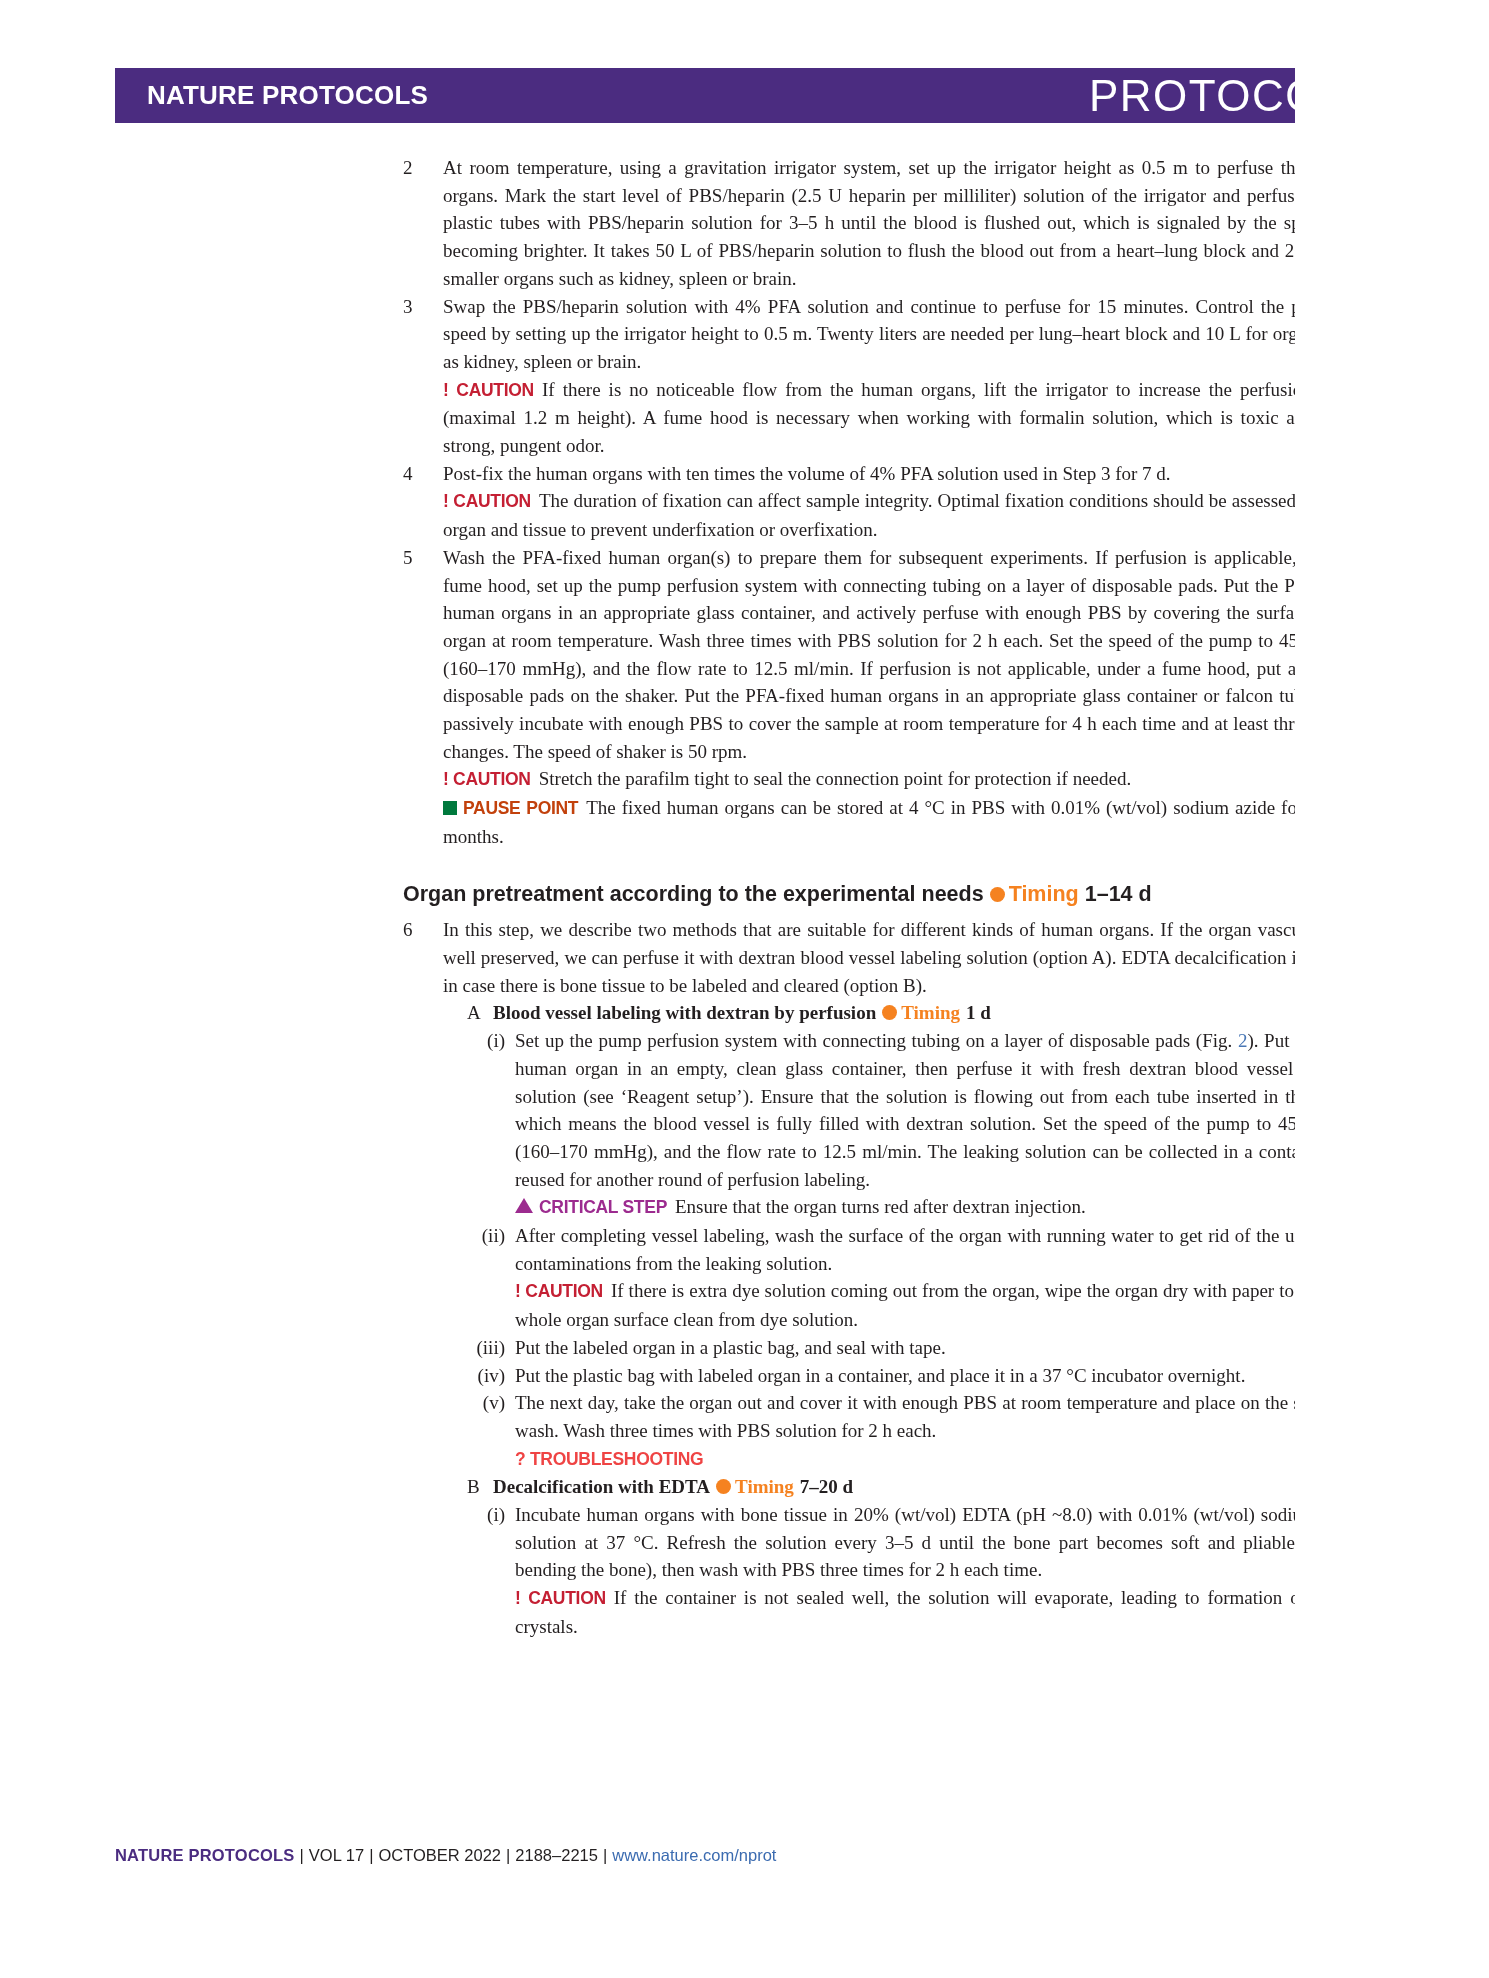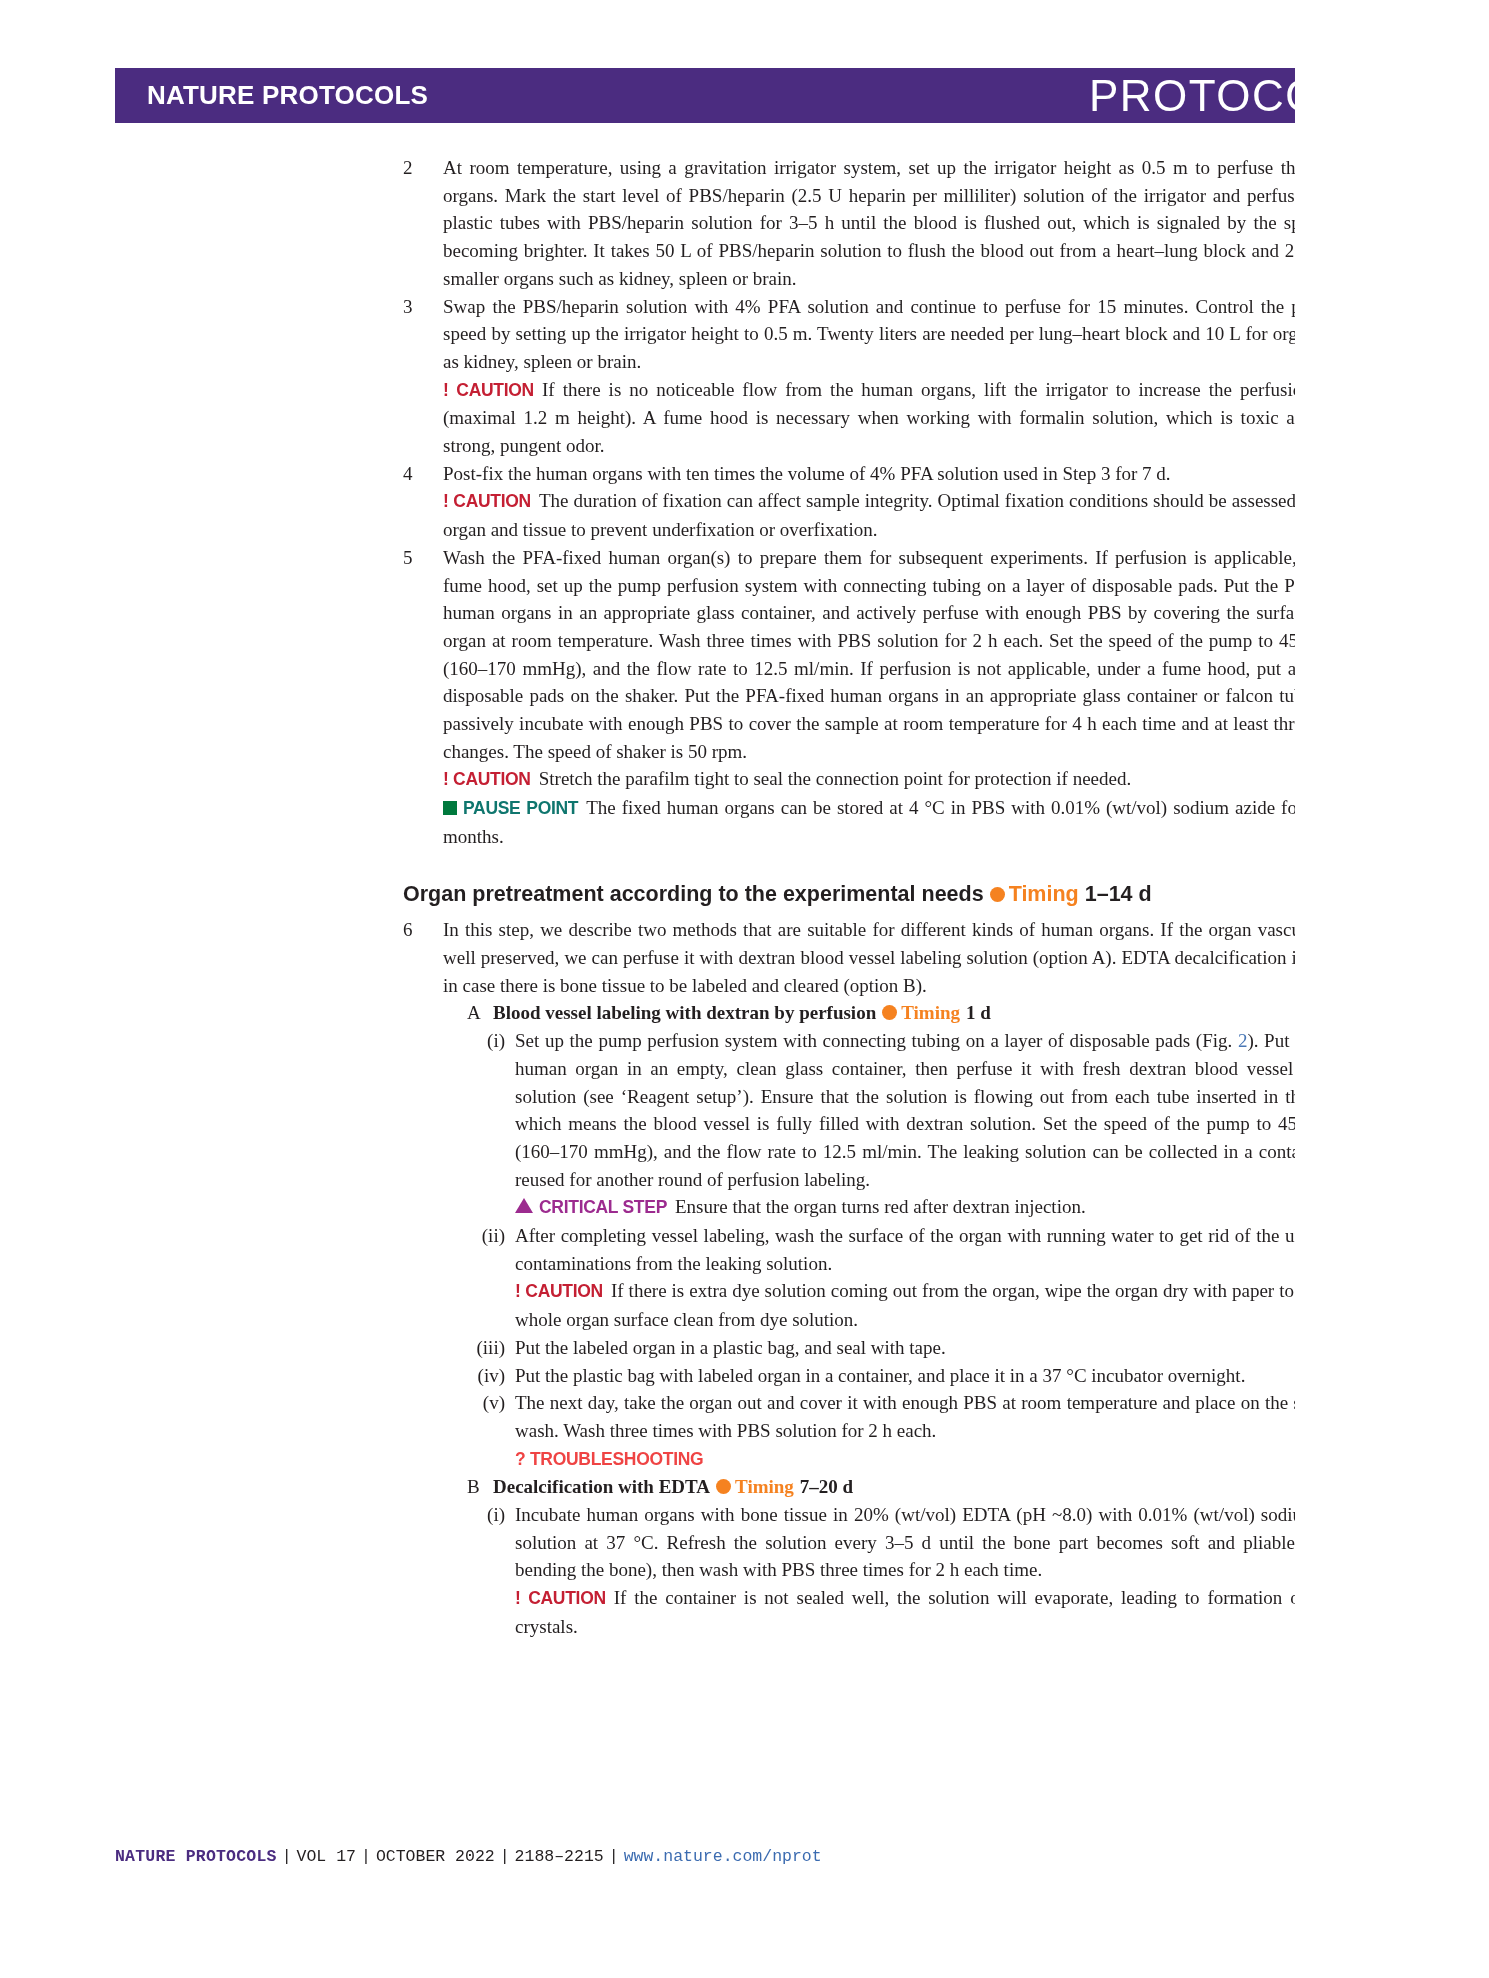--- a/index.html
+++ b/index.html
@@ -27,21 +27,21 @@
     font-size:19px; line-height:27.7px; text-align:justify;
   }
   .para { margin:0; }
   .step { position:relative; }
   .step-num { position:absolute; left:-40px; top:0; }
   .note-label {
     font-family:"Liberation Sans","DejaVu Sans",sans-serif; font-weight:bold;
     font-size:17.5px; letter-spacing:-0.3px; margin-right:8px; white-space:nowrap;margin-top:20px;
   }
   .caution { color:#c41f33; }
-  .pause   { color:#0f766e; }
+  .pause   { color:#c2410c; }
   .critical{ color:#9c2b8f; }
   .troubleshooting { color:#ef4444; margin-right:0; }
   .pause-icon {
     display:inline-block; width:14px; height:14px; background:#00793d;
     margin-right:6px; vertical-align:-1px;
   }
   .critical-icon {
     display:inline-block; width:0; height:0;
     border-left:9px solid transparent; border-right:9px solid transparent;
     border-bottom:15px solid #9c2b8f; margin-right:6px; vertical-align:0px;
@@ -63,22 +63,22 @@
   .timing-value { color:#231f20; font-weight:bold; }
   .option-head { position:relative; padding-left:50px; margin:0; text-align:left; }
   .option-letter { position:absolute; left:24px; top:0; }
   .option-title { font-weight:bold; }
   .subitem { position:relative; padding-left:72px; }
   .subitem-marker { position:absolute; left:18px; top:0; width:44px; text-align:right; }
   .fig-link { color:#4977b5; text-decoration:none; cursor:pointer; }
   
   .footer {
     position:absolute; left:115px; top:1846px; width:1248px;
-    display:flex; justify-content:space-between; align-items:center;
-    font-family:Liberation Mono, monospace; font-size:16.5px; color:#231f20;
+    display:flex; justify-content:space-between; align-items:flex-start;
+    font-family:Liberation Sans, sans-serif; font-size:16.5px; color:#231f20;
   }
   .f-brand { color:#4b2c80; font-weight:bold; letter-spacing:0.2px; }
   .f-sep { margin:0 5px; color:#231f20; }
   .f-link { color:#3b6bb0; text-decoration:none; cursor:pointer; }
   .f-page { font-weight:bold; font-size:17.5px; }
 </style>
 </head>
 <body>
 
 <div class="page">

